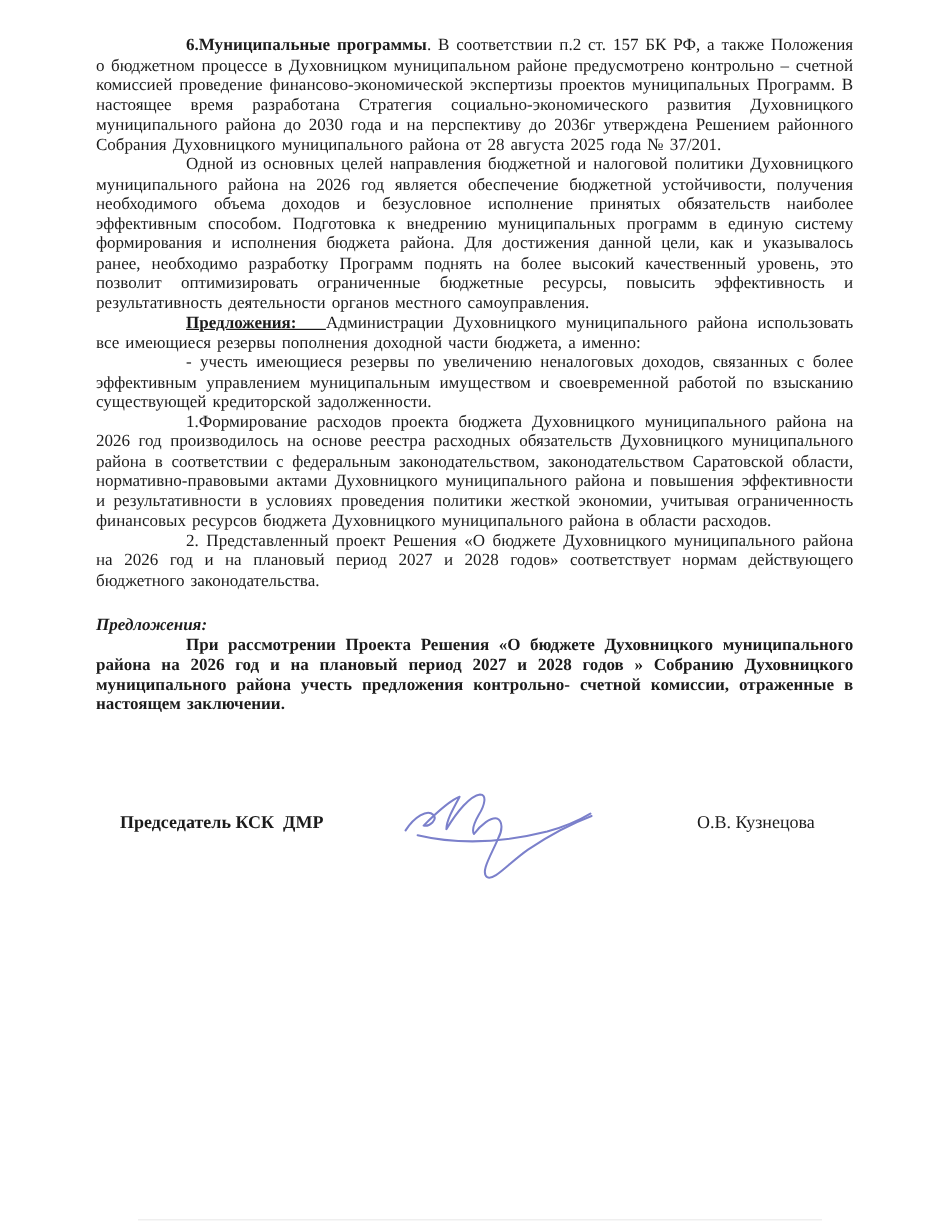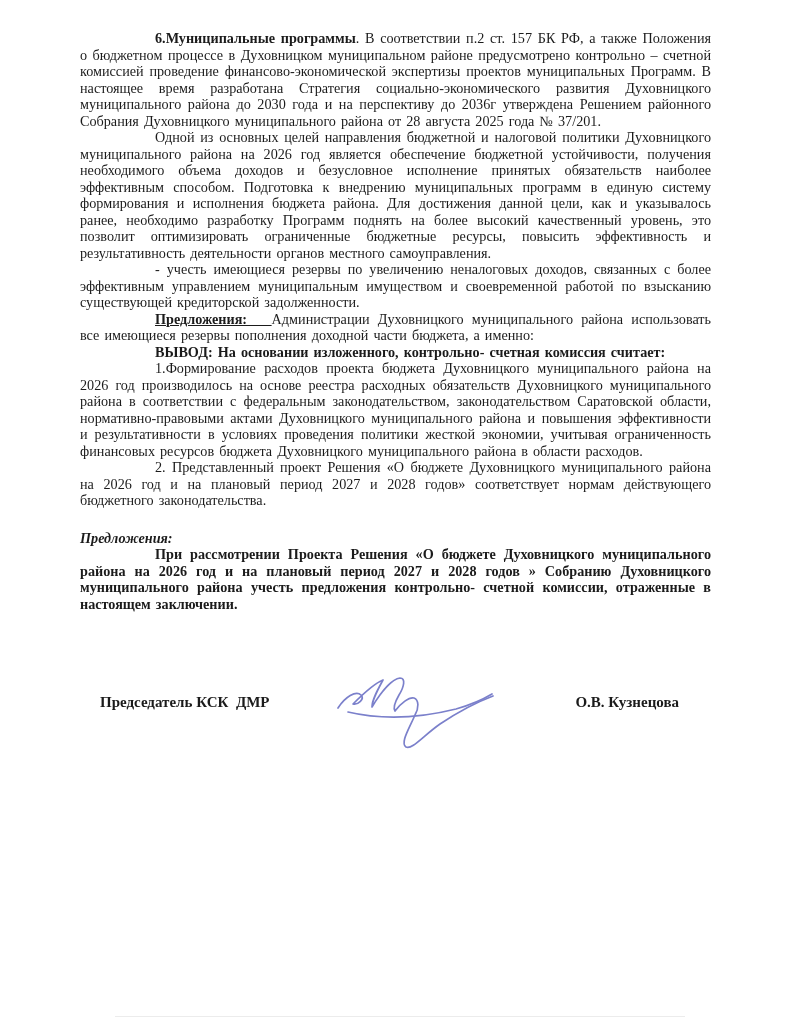--- a/index.html
+++ b/index.html
@@ -46,21 +46,21 @@
     top: 42px;
     font-weight: bold;
     font-size: 15px;
     white-space: pre;
     margin-left: 20px;
   }
   .sig-name {
     position: absolute;
     right: 32px;
     top: 42px;
-    font-weight: bold;
+    font-weight: normal;
     font-size: 15px;
   }
   .sig-art {
     position: absolute;
     left: 240px;
     top: 0;
     width: 180px;
     height: 100px;
   }
   .scan-line {
@@ -75,25 +75,24 @@
 </head>
 <body>
 
 <div class="page">
   <div class="content">
 
     <p><span class="b">6.Муниципальные программы</span><span>.  В соответствии   п.2 ст. 157 БК РФ, а также   Положения о бюджетном процессе в   Духовницком муниципальном районе предусмотрено контрольно –   счетной комиссией  проведение финансово-экономической экспертизы проектов муниципальных  Программ.  В настоящее время разработана Стратегия социально-экономического развития Духовницкого муниципального района до 2030 года и на перспективу до 2036г утверждена Решением районного Собрания Духовницкого муниципального района от 28 августа 2025 года № 37/201.</span></p>
 
     <p><span>Одной из основных целей направления бюджетной и налоговой политики  Духовницкого муниципального района на 2026 год   является обеспечение бюджетной устойчивости, получения необходимого объема доходов и безусловное исполнение принятых обязательств наиболее эффективным способом. Подготовка к внедрению муниципальных программ в единую систему формирования и исполнения бюджета района. Для достижения данной цели, как и указывалось ранее, необходимо разработку Программ  поднять на более высокий качественный уровень, это позволит оптимизировать ограниченные бюджетные ресурсы, повысить эффективность и результативность деятельности органов местного самоуправления.</span></p>
 
+    <p><span class="bu">Предложения:&nbsp;&nbsp;&nbsp;</span><span>Администрации Духовницкого муниципального района использовать все имеющиеся резервы пополнения доходной части бюджета, а именно:</span></p>
+
     <p><span>- учесть имеющиеся резервы по увеличению неналоговых доходов, связанных с более эффективным управлением муниципальным имуществом и своевременной работой по взысканию существующей кредиторской задолженности.</span></p>
 
-    <p><span class="bu">Предложения:&nbsp;&nbsp;&nbsp;</span><span>Администрации Духовницкого муниципального района использовать все имеющиеся резервы пополнения доходной части бюджета, а именно:</span></p>
-
-    <p class="b"><span>ВЫВОД:   На основании изложенного, контрольно- счетная комиссия считает:</span></p>
 
     <p><span>1.Формирование расходов проекта бюджета   Духовницкого муниципального района на 2026 год производилось на основе реестра расходных обязательств   Духовницкого муниципального района в соответствии с федеральным законодательством, законодательством Саратовской  области, нормативно-правовыми актами    Духовницкого муниципального района и повышения эффективности и результативности в условиях проведения политики жесткой экономии, учитывая ограниченность финансовых ресурсов бюджета   Духовницкого муниципального района в области расходов.</span></p>
 
     <p><span>2. Представленный проект Решения «О бюджете  Духовницкого  муниципального района на 2026 год и на плановый период 2027 и 2028 годов» соответствует нормам действующего  бюджетного законодательства.</span></p>
 
 
 
     <p class="bi no-indent gap-top"><span>Предложения:</span></p>
 
     <p class="b"><span>При рассмотрении Проекта Решения «О бюджете Духовницкого муниципального района на 2026 год и на плановый период 2027 и 2028 годов » Собранию Духовницкого муниципального района учесть предложения  контрольно- счетной комиссии, отраженные в настоящем заключении.</span></p>

